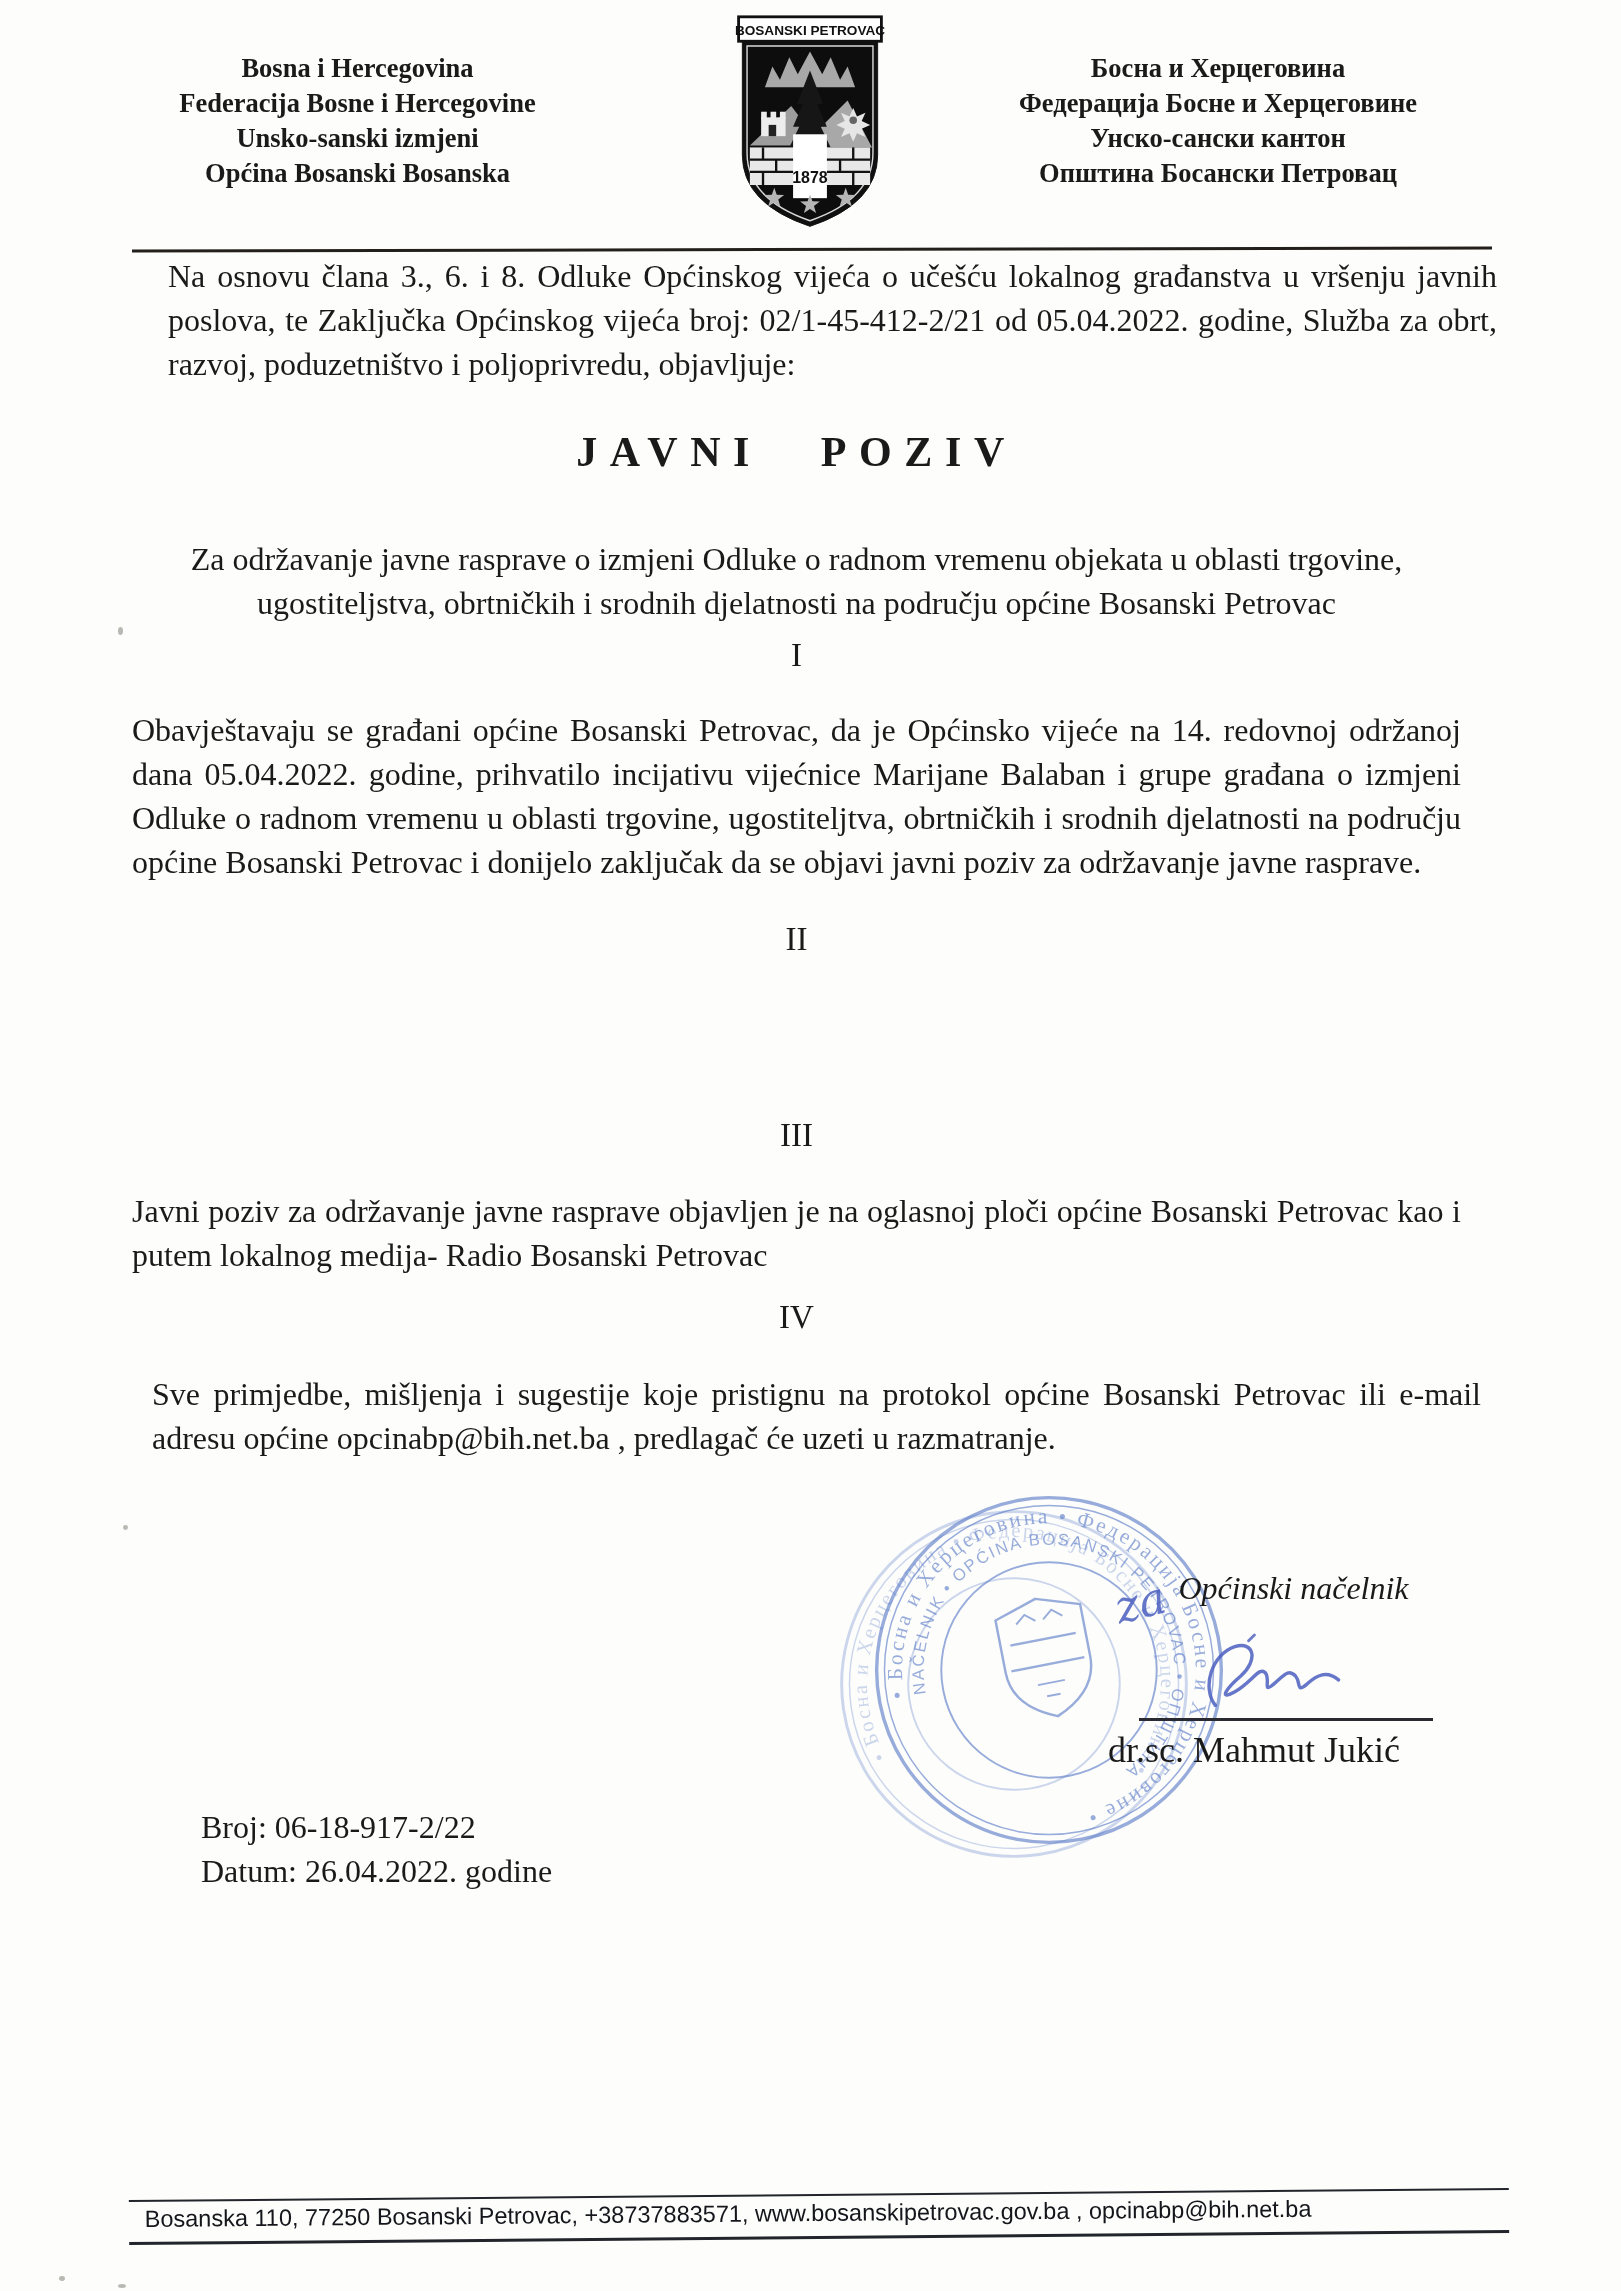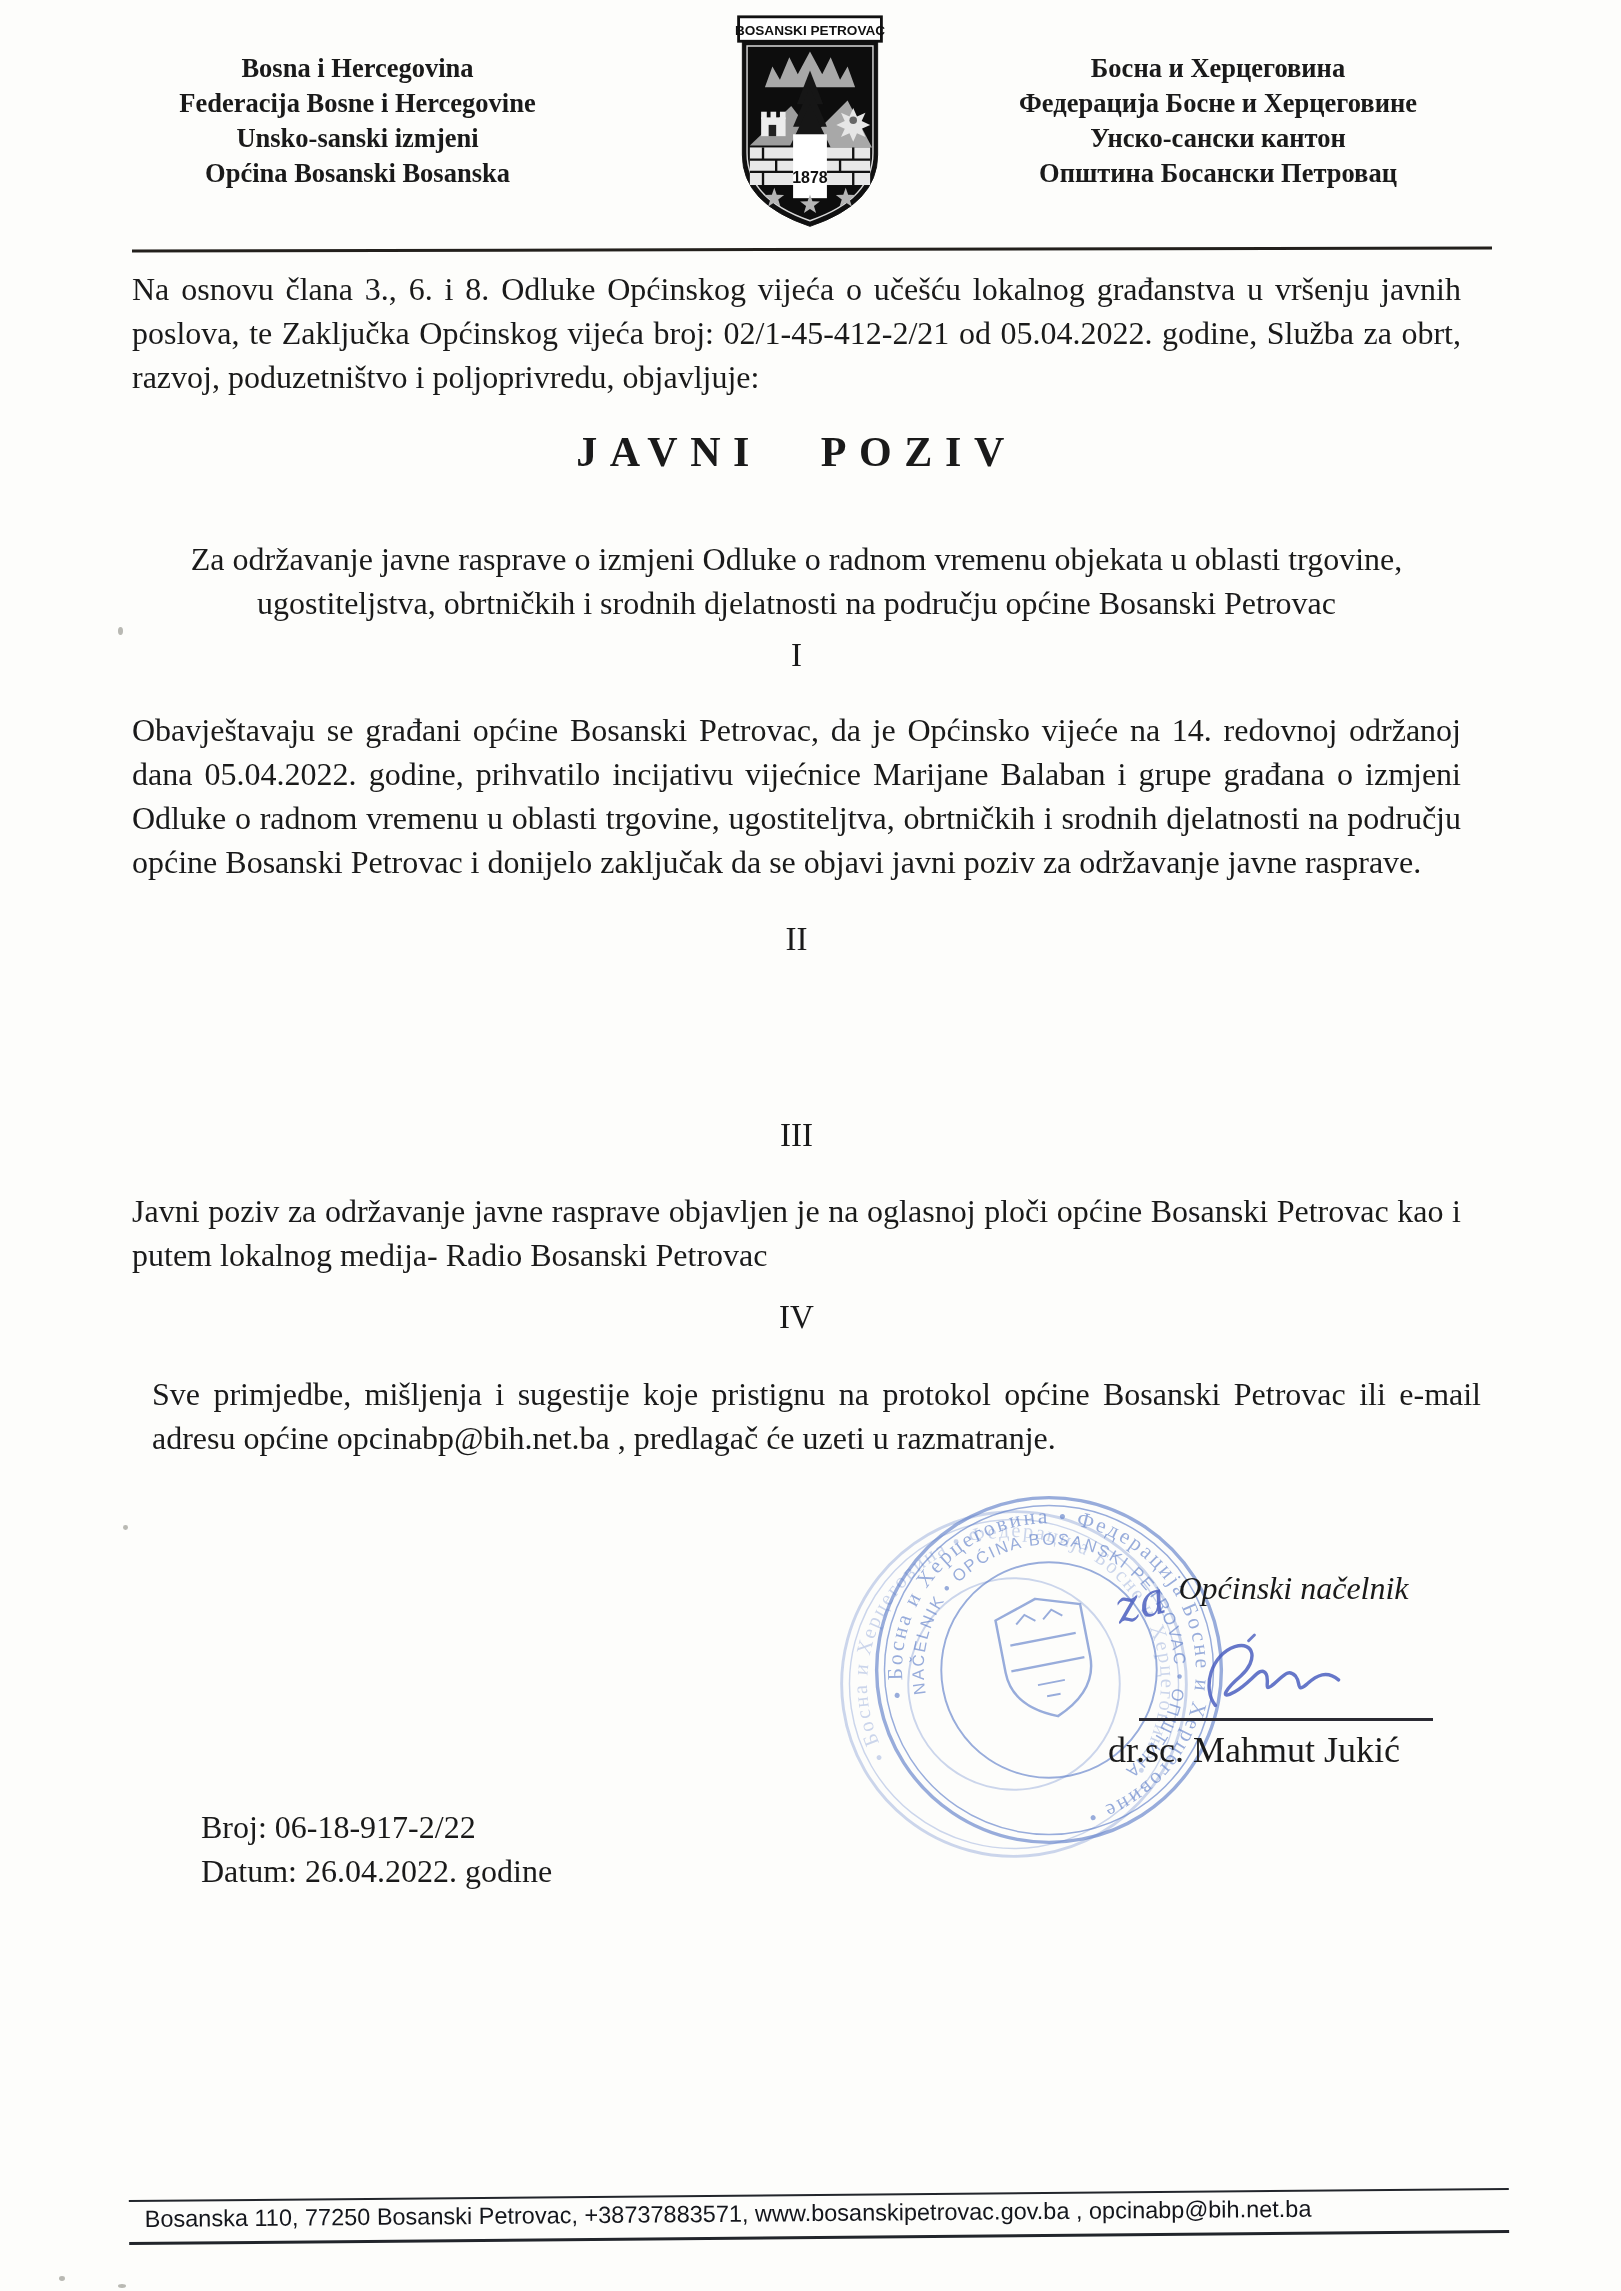--- a/index.html
+++ b/index.html
@@ -121,21 +121,21 @@
 
   <div class="hdr-right">
     <div>Босна и Херцеговина</div>
     <div>Федерација Босне и Херцеговине</div>
     <div>Унско-сански кантон</div>
     <div>Општина Босански Петровац</div>
   </div>
 
   <div class="hdr-rule"></div>
 
-  <div class="para justify" style="top:267px;">Na osnovu člana 3., 6. i 8. Odluke Općinskog vijeća o učešću lokalnog građanstva u vršenju javnih poslova, te Zaključka Općinskog vijeća broj: 02/1-45-412-2/21 od 05.04.2022. godine, Služba za obrt, razvoj, poduzetništvo i poljoprivredu, objavljuje:</div>
+  <div class="para justify" style="top:254px;margin-left:36px;">Na osnovu člana 3., 6. i 8. Odluke Općinskog vijeća o učešću lokalnog građanstva u vršenju javnih poslova, te Zaključka Općinskog vijeća broj: 02/1-45-412-2/21 od 05.04.2022. godine, Služba za obrt, razvoj, poduzetništvo i poljoprivredu, objavljuje:</div>
 
   <div class="doc-title">JAVNI POZIV</div>
 
   <div class="para center" style="top:537px;">Za održavanje javne rasprave o izmjeni Odluke o radnom vremenu objekata u oblasti trgovine, ugostiteljstva, obrtničkih i srodnih djelatnosti na području općine Bosanski Petrovac</div>
 
   <div class="numeral" style="top:637px;">I</div>
   <div class="para justify" style="top:708px;">Obavještavaju se građani općine Bosanski Petrovac, da je Općinsko vijeće na 14. redovnoj održanoj dana 05.04.2022. godine, prihvatilo incijativu vijećnice Marijane Balaban i grupe građana o izmjeni Odluke o radnom vremenu u oblasti trgovine, ugostiteljtva, obrtničkih i srodnih djelatnosti na području općine Bosanski Petrovac i donijelo zaključak da se objavi javni poziv za održavanje javne rasprave.</div>
 
   <div class="numeral" style="top:921px;">II</div>
 

